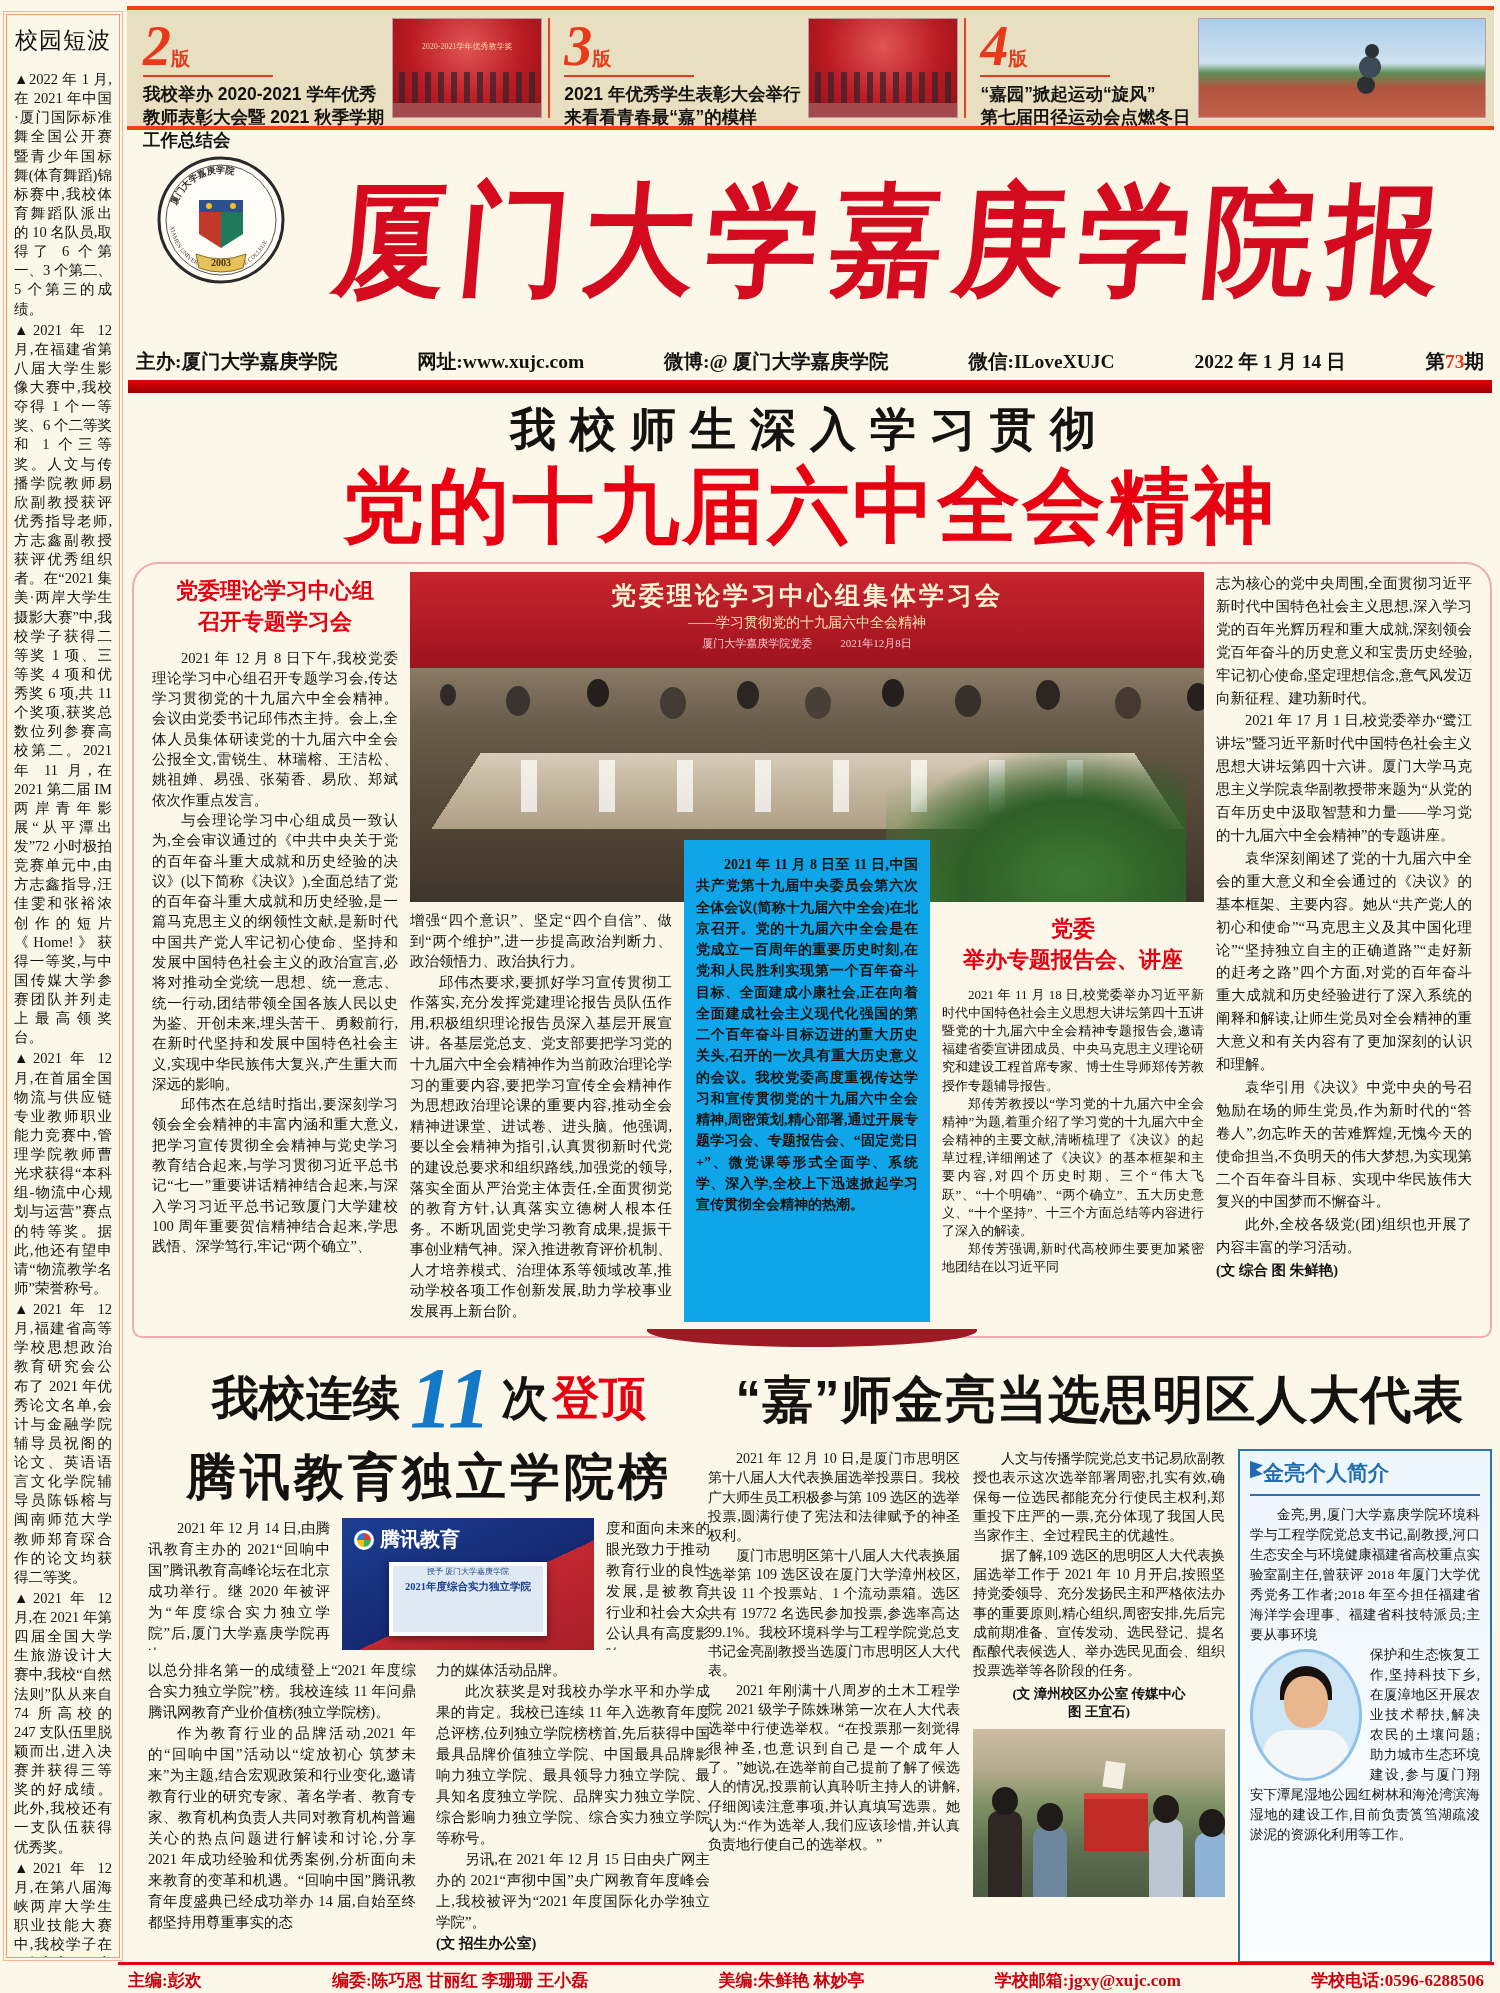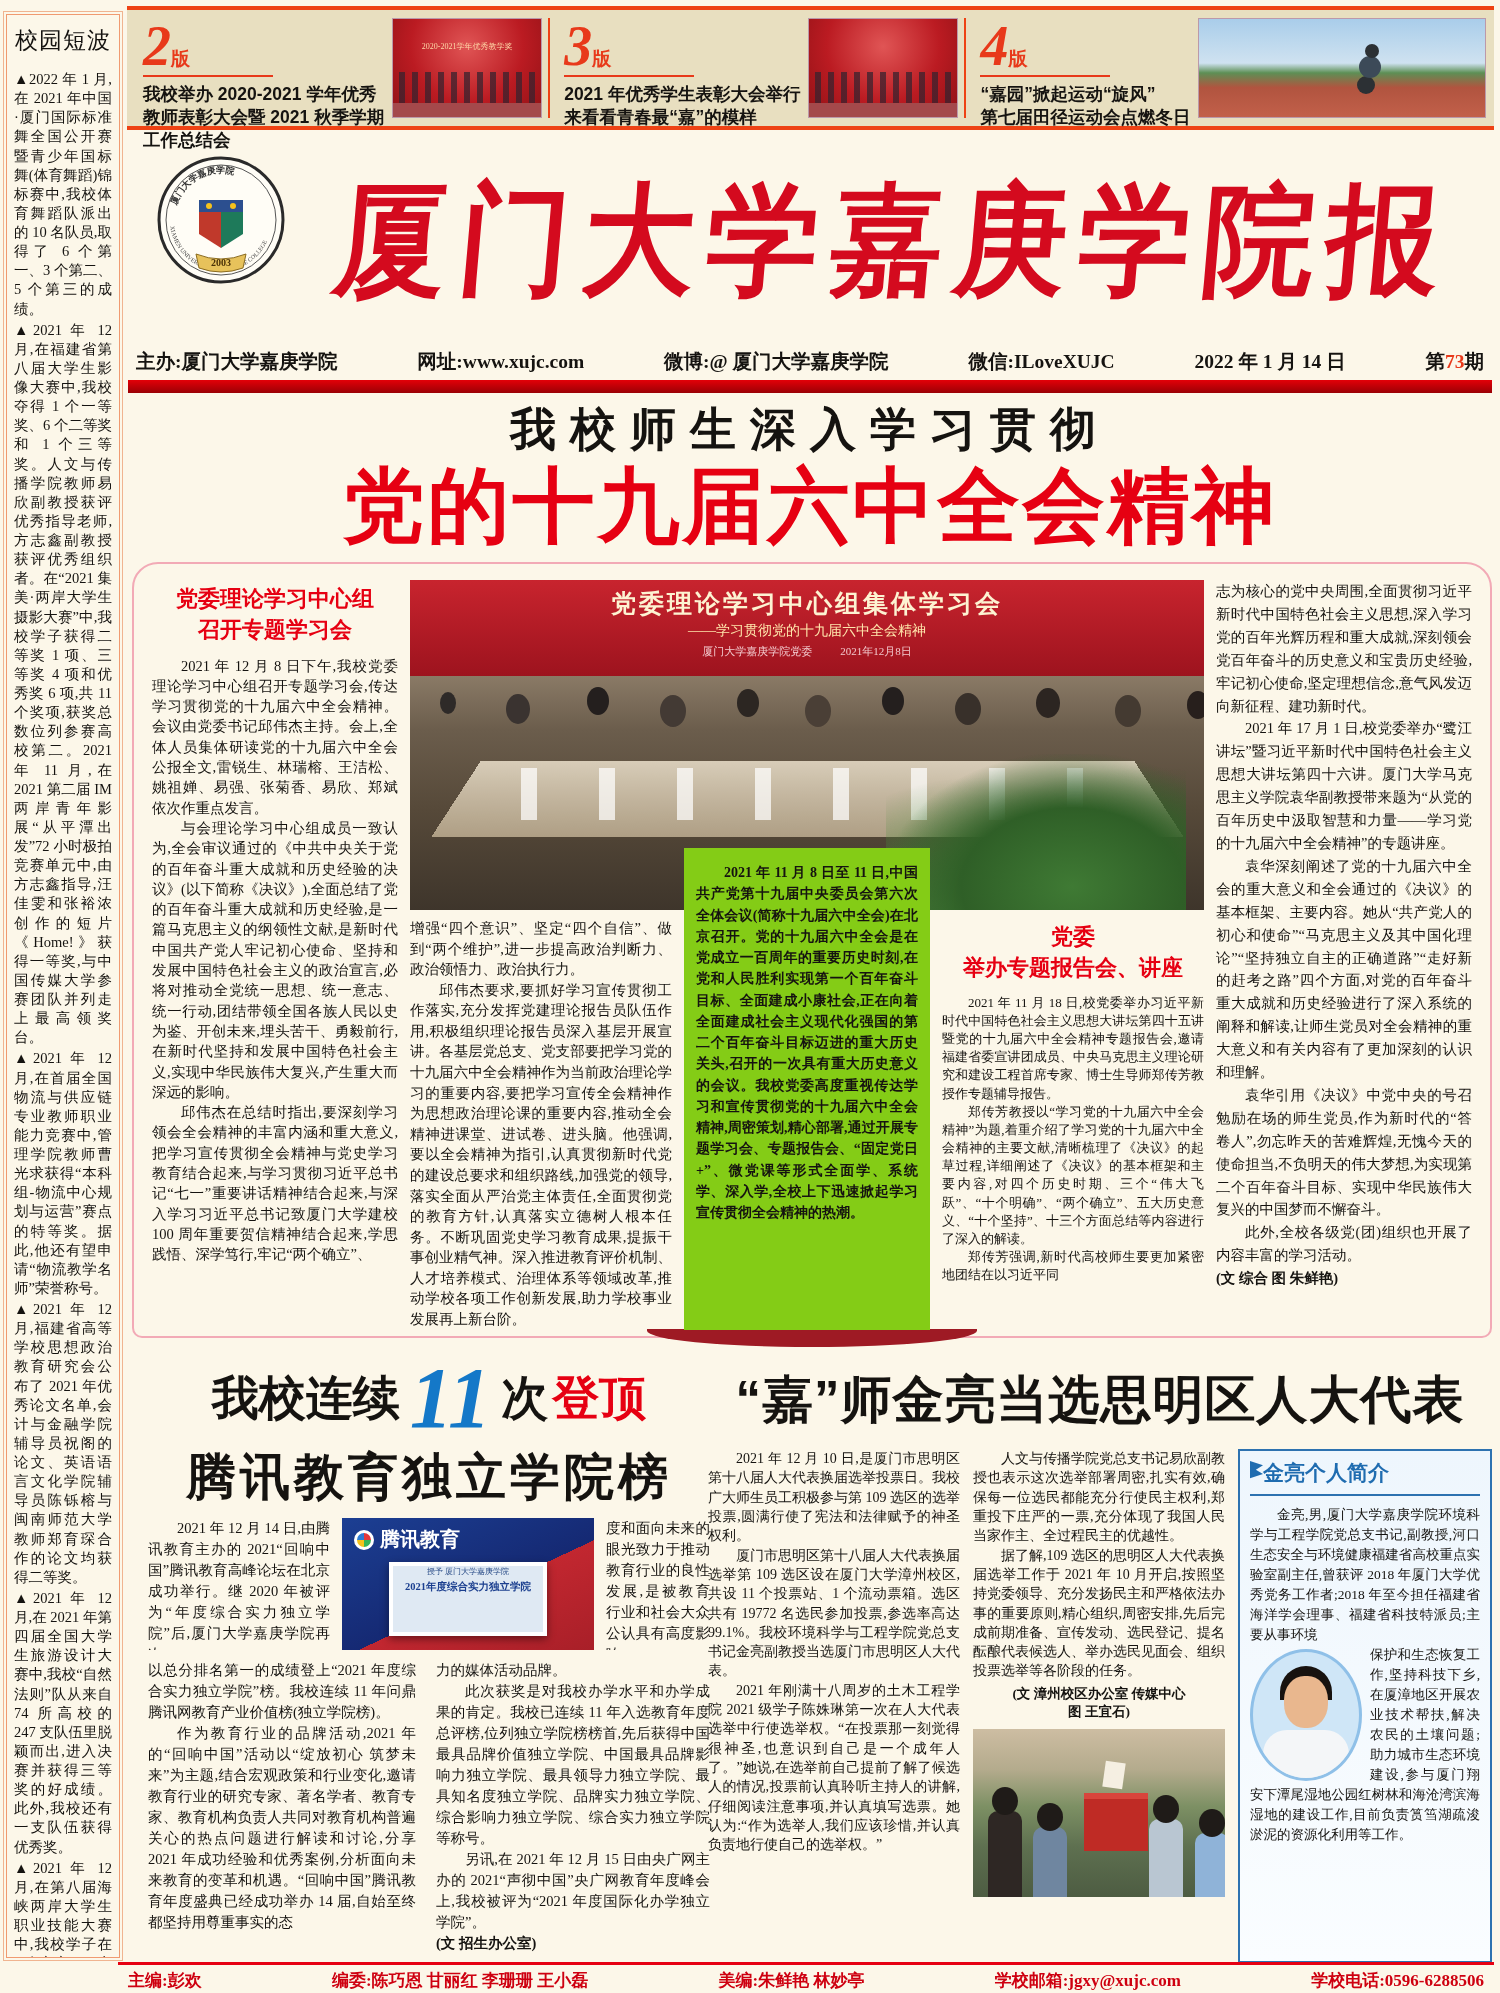--- a/index.html
+++ b/index.html
@@ -54,21 +54,21 @@
   .kicker { position:absolute; left:128px; top:399px; width:1364px; text-align:center;
             font-family:"Liberation Sans","DejaVu Sans",sans-serif; font-weight:bold;
             font-size:46px; letter-spacing:14px; }
   .headline { position:absolute; left:128px; top:452px; width:1364px; text-align:center;
               font-family:"Liberation Sans","DejaVu Sans",sans-serif; font-weight:bold;
               font-size:82px; letter-spacing:3px; color:#e60012; white-space:nowrap; }
 
   
   .book { position:absolute; left:132px; top:562px; width:1360px; height:776px;
           border:2px solid #f2aab6; border-radius:26px 26px 10px 10px;
-          padding:16px 18px 10px; display:grid; grid-template-columns:246px 794px 256px;
+          padding:8px 18px 10px; display:grid; grid-template-columns:246px 794px 256px;
           column-gap:12px; }
   .book::after { content:""; position:absolute; left:50%; bottom:-11px; transform:translateX(-50%);
                  width:330px; height:18px; background:#9e1a24; border-radius:0 0 55% 55%/0 0 100% 100%; }
   .bcol { overflow:hidden; height:750px; }
   .a-head { color:#e60012; font-family:"Liberation Sans","DejaVu Sans",sans-serif; font-weight:bold;
             font-size:22px; line-height:1.4; text-align:center; margin:4px 0 10px; }
   .book p { text-align:justify; text-indent:2em; }
   .book p.noind { text-indent:0; }
   .bcol1 p { font-size:14.5px; line-height:1.4; }
   .bmid { display:flex; flex-direction:column; height:750px; }
@@ -91,21 +91,21 @@
   .pm-papers { position:absolute; top:188px; left:14%; right:14%; height:52px; opacity:.8;
                background:repeating-linear-gradient(90deg,rgba(255,255,255,.9) 0 16px,rgba(0,0,0,0) 16px 78px); }
   .pm-plant { position:absolute; right:18px; bottom:-14px; width:300px; height:170px;
               background:radial-gradient(ellipse at 62% 78%,#3f7a34 0%,#2f5f27 42%,rgba(0,0,0,0) 72%),
                          radial-gradient(ellipse at 30% 92%,#4c8f3e 0%,rgba(0,0,0,0) 60%),
                          radial-gradient(ellipse at 85% 95%,#356b2c 0%,rgba(0,0,0,0) 65%); }
   .bmid-cols { margin-top:-62px; height:482px; display:grid; grid-template-columns:1fr 246px 1fr;
                column-gap:12px; }
   .bc2,.bc4 { padding-top:70px; overflow:hidden; }
   .bc2 p { font-size:14.5px; line-height:1.42; }
-  .hlbox { background:#84cc16; padding:14px 12px; overflow:hidden; position:relative; z-index:2; }
+  .hlbox { background:#0ea5e9; padding:14px 12px; overflow:hidden; position:relative; z-index:2; }
   .hlbox p { font-size:14px; line-height:1.52; font-weight:bold; }
   .bc4 p { font-size:13px; line-height:1.4; }
   .bcol5 p { font-size:14.5px; line-height:1.58; }
   .credit { font-weight:bold; text-align:right; text-indent:0 !important; }
 
   
   .tc { position:absolute; left:128px; top:1352px; width:562px; height:608px; overflow:hidden;
         display:flex; flex-direction:column;margin-left:20px; }
   .tc-h1 { display:flex; align-items:center; justify-content:center; gap:4px; height:92px; }
   .tc-h1 .t { font-family:"Liberation Sans","DejaVu Sans",sans-serif; font-weight:bold; font-size:47px; }

